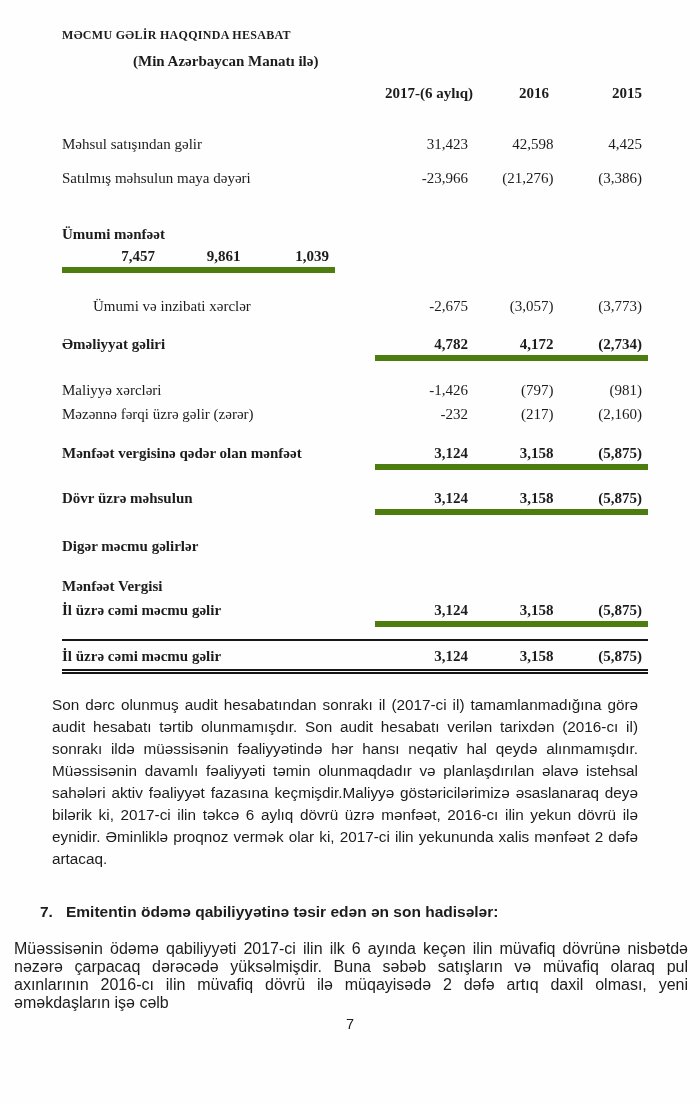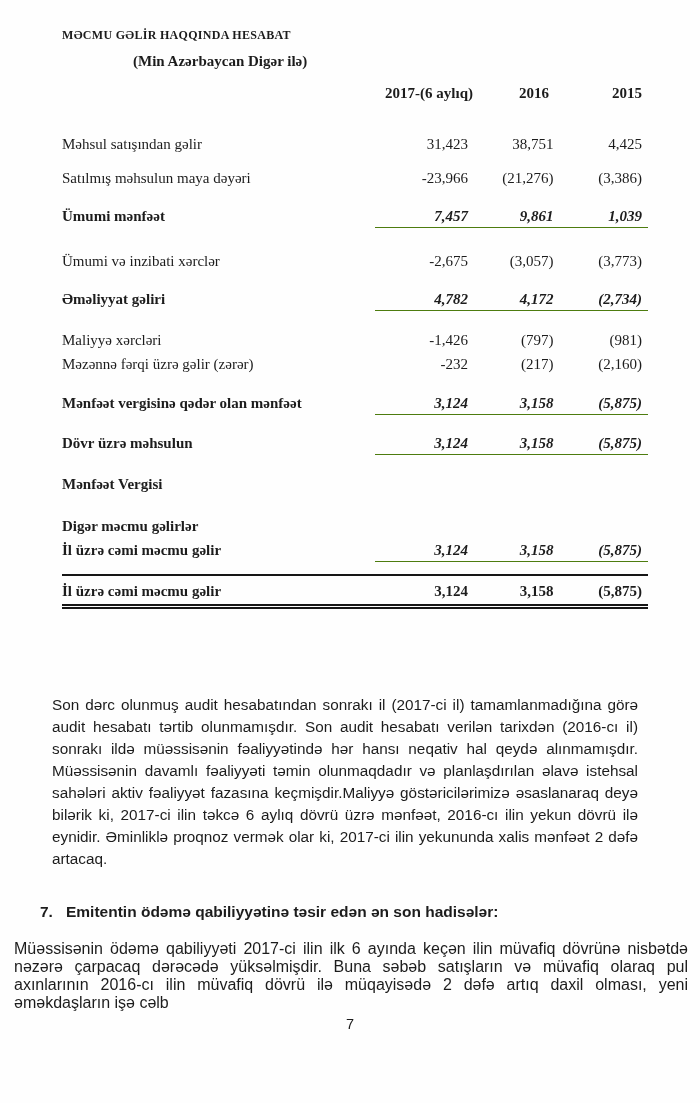--- a/index.html
+++ b/index.html
@@ -26,21 +26,21 @@
 
   .rows { margin-top: 29px; }
   .row { display: flex; font-size: 15px; line-height: 22px; }
   .row .label { flex: 1; white-space: nowrap; }
   .nums { display: flex; width: 273px; }
   .num { text-align: right; }
   .n1 { width: 98px; padding-right: 4px; }
   .n2 { width: 86px; padding-right: 4px; }
   .n3 { width: 89px; padding-right: 6px; }
   .row.total, .row.bold, .row.final { font-weight: bold; }
-  .row.total .nums { border-bottom: 1px solid #4d7c0f; font-style: italic; }
+  .row.total .nums { border-bottom: 6px solid #4d7c0f; }
   .row.final {
     border-top: 2px solid #161616;
     border-bottom: 5px double #161616;
     padding: 4px 0 2px 0;
   }
 
   .notes {
     position: absolute; left: 52px; width: 586px; top: 694px;
     font-family: "Liberation Sans", sans-serif;
     font-size: 15.3px; line-height: 22px; text-align: justify;
@@ -62,55 +62,55 @@
     text-align: center;
     font-family: "Liberation Sans", sans-serif;
     font-size: 14.5px;
   }
 </style>
 </head>
 <body>
 
 <div class="doc">
   <div class="title">MƏCMU GƏLİR HAQQINDA HESABAT</div>
-  <div class="subtitle">(Min Azərbaycan Digər ilə)</div>
+  <div class="subtitle">(Min Azərbaycan Manatı ilə)</div>
 
   <div class="hdr">
     <span class="sp"></span>
     <span class="h h1c">2017-(6 aylıq)</span>
     <span class="h h2c">2016</span>
     <span class="h h3c">2015</span>
   </div>
 
   <div class="rows">
       <div class="row item">
         <span class="label">Məhsul satışından gəlir</span>
         <span class="nums">
           <span class="num n1">31,423</span>
-          <span class="num n2">38,751</span>
+          <span class="num n2">42,598</span>
           <span class="num n3">4,425</span>
         </span>
       </div>
       <div class="row item" style="margin-top: 12px;">
         <span class="label">Satılmış məhsulun maya dəyəri</span>
         <span class="nums">
           <span class="num n1">-23,966</span>
           <span class="num n2">(21,276)</span>
           <span class="num n3">(3,386)</span>
         </span>
       </div>
-      <div class="row total" style="margin-top: 16px;">
+      <div class="row total" style="margin-top: 34px; flex-direction: column;">
         <span class="label">Ümumi mənfəət</span>
         <span class="nums">
           <span class="num n1">7,457</span>
           <span class="num n2">9,861</span>
           <span class="num n3">1,039</span>
         </span>
       </div>
-      <div class="row item" style="margin-top: 22px;">
+      <div class="row item" style="margin-top: 22px; margin-left: 31px;">
         <span class="label">Ümumi və inzibati xərclər</span>
         <span class="nums">
           <span class="num n1">-2,675</span>
           <span class="num n2">(3,057)</span>
           <span class="num n3">(3,773)</span>
         </span>
       </div>
       <div class="row total" style="margin-top: 16px;">
         <span class="label">Əməliyyat gəliri</span>
         <span class="nums">
@@ -151,30 +151,30 @@
         </span>
       </div>
       <div class="row total" style="margin-top: 15px;">
         <span class="label">Dövr üzrə məhsulun</span>
         <span class="nums">
           <span class="num n1">3,124</span>
           <span class="num n2">3,158</span>
           <span class="num n3">(5,875)</span>
         </span>
       </div>
-      <div class="row bold" style="margin-top: 18px;">
-        <span class="label">Mənfəət Vergisi</span>
+      <div class="row bold" style="margin-top: 20px;">
+        <span class="label">Digər məcmu gəlirlər</span>
         <span class="nums">
           <span class="num n1"></span>
           <span class="num n2"></span>
           <span class="num n3"></span>
         </span>
       </div>
-      <div class="row bold" style="margin-top: 20px;">
-        <span class="label">Digər məcmu gəlirlər</span>
+      <div class="row bold" style="margin-top: 18px;">
+        <span class="label">Mənfəət Vergisi</span>
         <span class="nums">
           <span class="num n1"></span>
           <span class="num n2"></span>
           <span class="num n3"></span>
         </span>
       </div>
       <div class="row total" style="margin-top: 2px;">
         <span class="label">İl üzrə cəmi məcmu gəlir</span>
         <span class="nums">
           <span class="num n1">3,124</span>

